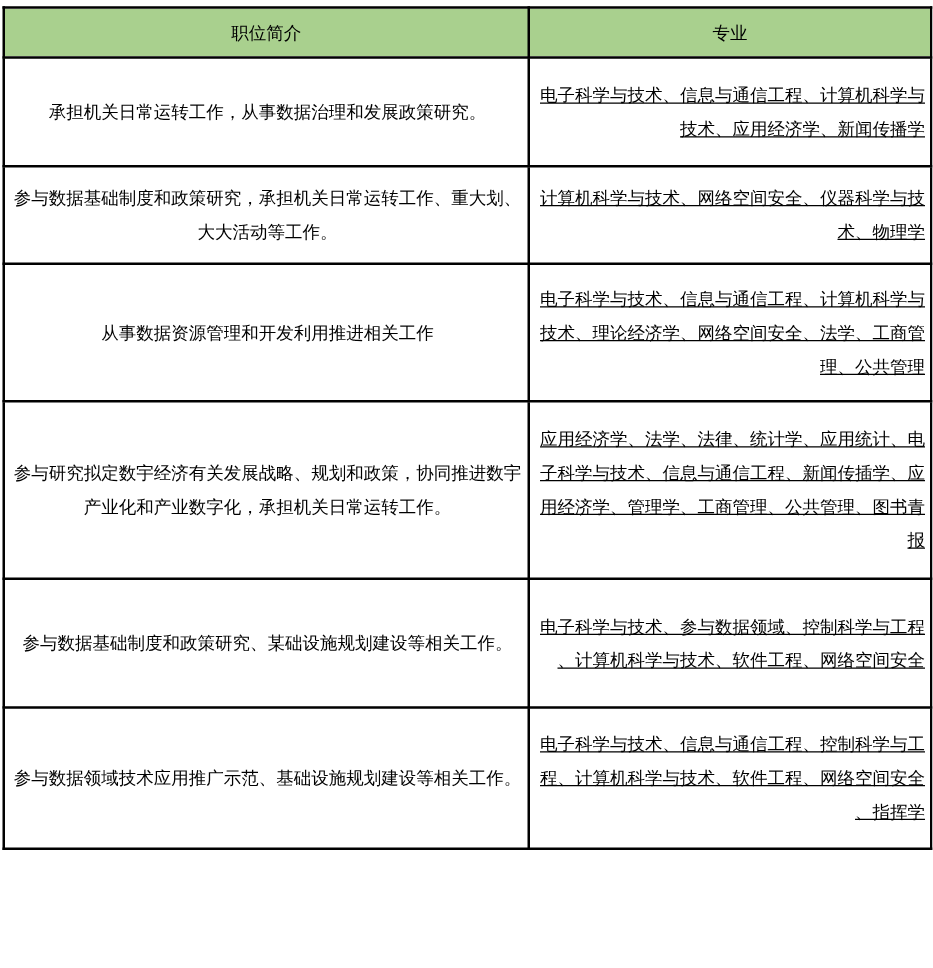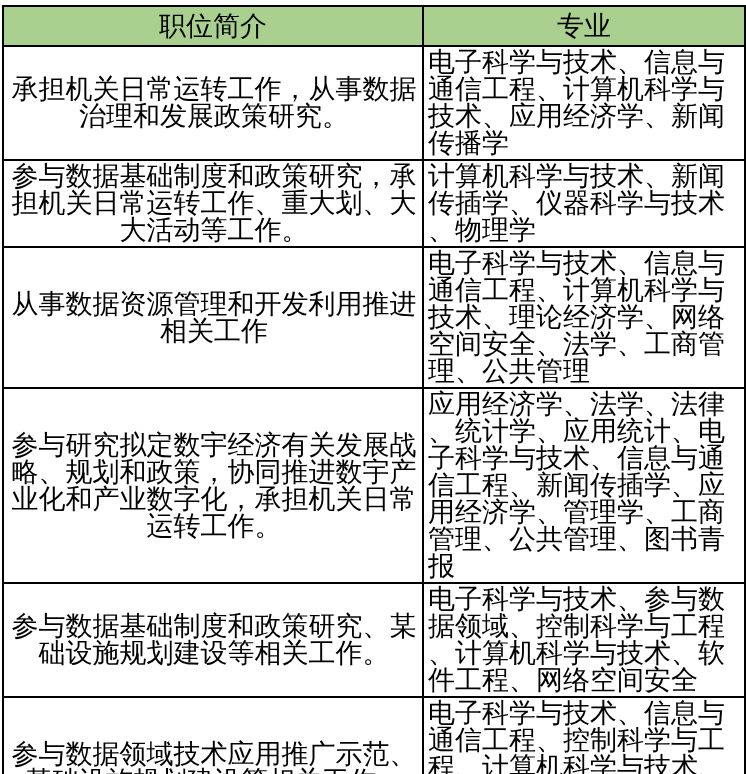--- a/index.html
+++ b/index.html
@@ -16,43 +16,44 @@
     border-collapse: collapse;
     table-layout: fixed;
     width: 742px;
     margin: 5px 2px 2px 2px;
   }
   table.position-table col.col-intro { width: 420px; }
   table.position-table col.col-major { width: 322px; }
   table.position-table th,
   table.position-table td {
     border: 2px solid var(--border-color, #000000);
-    font-size: 27px;
+    font-size: 14px;
     line-height: 27px;
     vertical-align: middle;
     overflow: hidden;
   }
   table.position-table th {
     background: var(--header-bg, #A9D08E);
     font-weight: normal;
     text-align: center;
     height: 34px;
     padding: 2px;
   }
   td.cell-intro {
     text-align: center;
     padding: 2px 4px 2px 6px;
     word-break: normal;
     line-break: strict;
   }
   td.cell-major {
-    text-align: left;
+    text-align: right;
     padding: 2px 4px 2px 4px;
     word-break: break-all;
     line-break: anywhere;
+    text-decoration: underline;
   }
   
   tr.row-0 td { height: 81px; }
   tr.row-1 td { height: 101px; }
   tr.row-2 td { height: 72px; }
   tr.row-3 td { height: 104px; }
   tr.row-4 td { height: 136px; }
   tr.row-5 td { height: 97px; }
   tr.row-6 td { height: 107px; }
 </style>
@@ -70,21 +71,21 @@
       <th>专业</th>
     </tr>
   </thead>
   <tbody>
     <tr class="row-0">
       <td class="cell-intro">承担机关日常运转工作，从事数据治理和发展政策研究。</td>
       <td class="cell-major">电子科学与技术、信息与通信工程、计算机科学与技术、应用经济学、新闻传播学</td>
     </tr>
     <tr class="row-2">
       <td class="cell-intro">参与数据基础制度和政策研究，承担机关日常运转工作、重大划、大大活动等工作。</td>
-      <td class="cell-major">计算机科学与技术、新闻传插学、仪器科学与技术、物理学</td>
+      <td class="cell-major">计算机科学与技术、网络空间安全、仪器科学与技术、物理学</td>
     </tr>
     <tr class="row-3">
       <td class="cell-intro">从事数据资源管理和开发利用推进相关工作</td>
       <td class="cell-major">电子科学与技术、信息与通信工程、计算机科学与技术、理论经济学、网络空间安全、法学、工商管理、公共管理</td>
     </tr>
     <tr class="row-4">
       <td class="cell-intro">参与研究拟定数宇经济有关发展战略、规划和政策，协同推进数宇产业化和产业数字化，承担机关日常运转工作。</td>
       <td class="cell-major">应用经济学、法学、法律、统计学、应用统计、电子科学与技术、信息与通信工程、新闻传插学、应用经济学、管理学、工商管理、公共管理、图书青报</td>
     </tr>
     <tr class="row-5">

